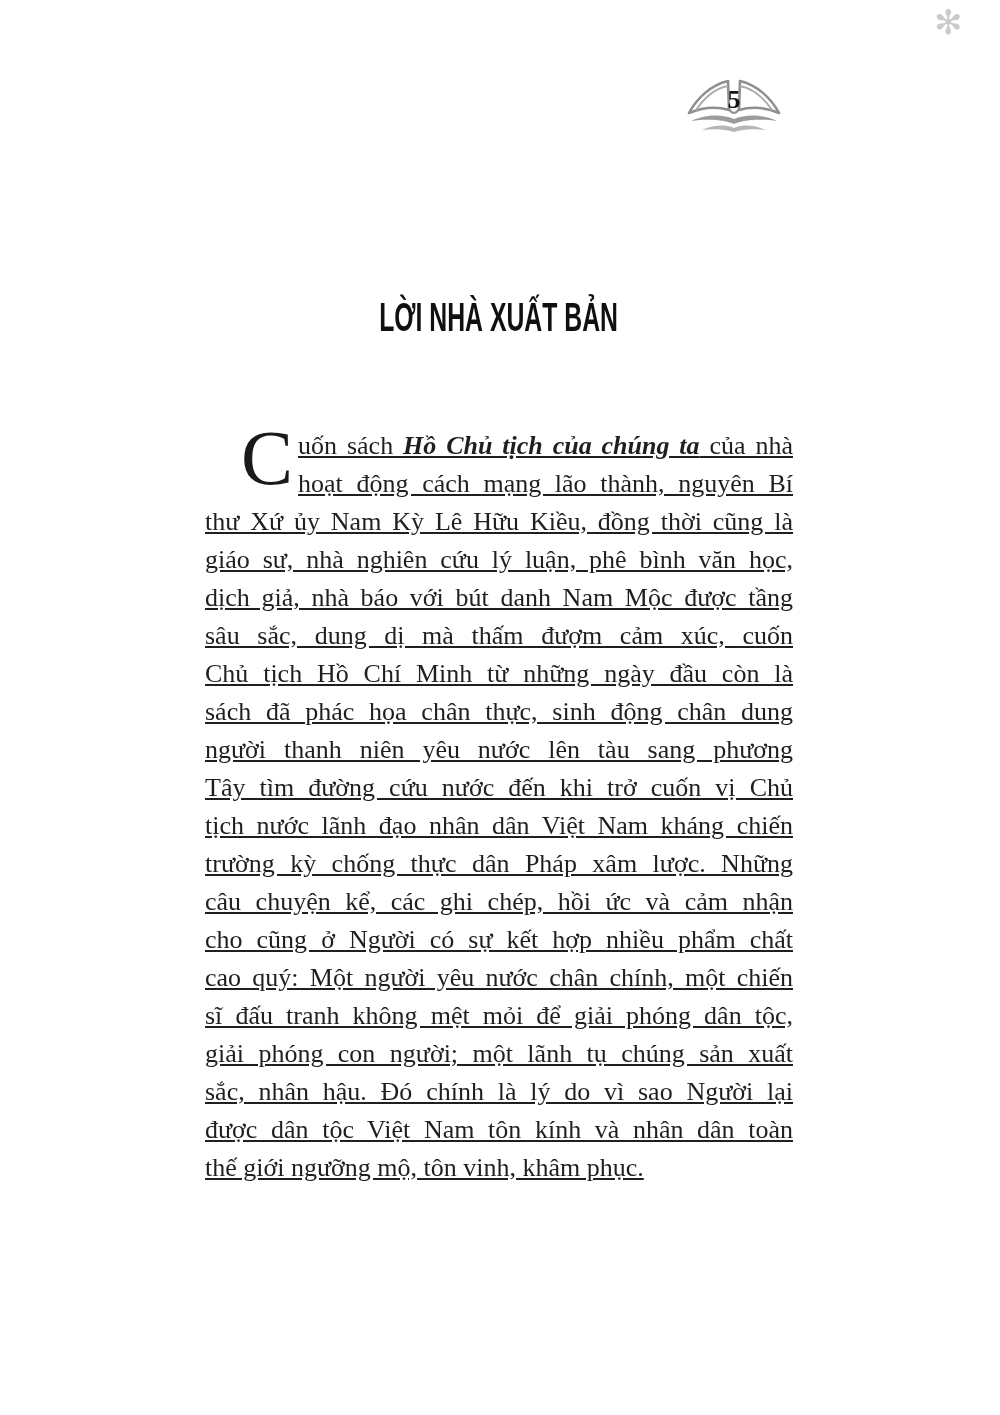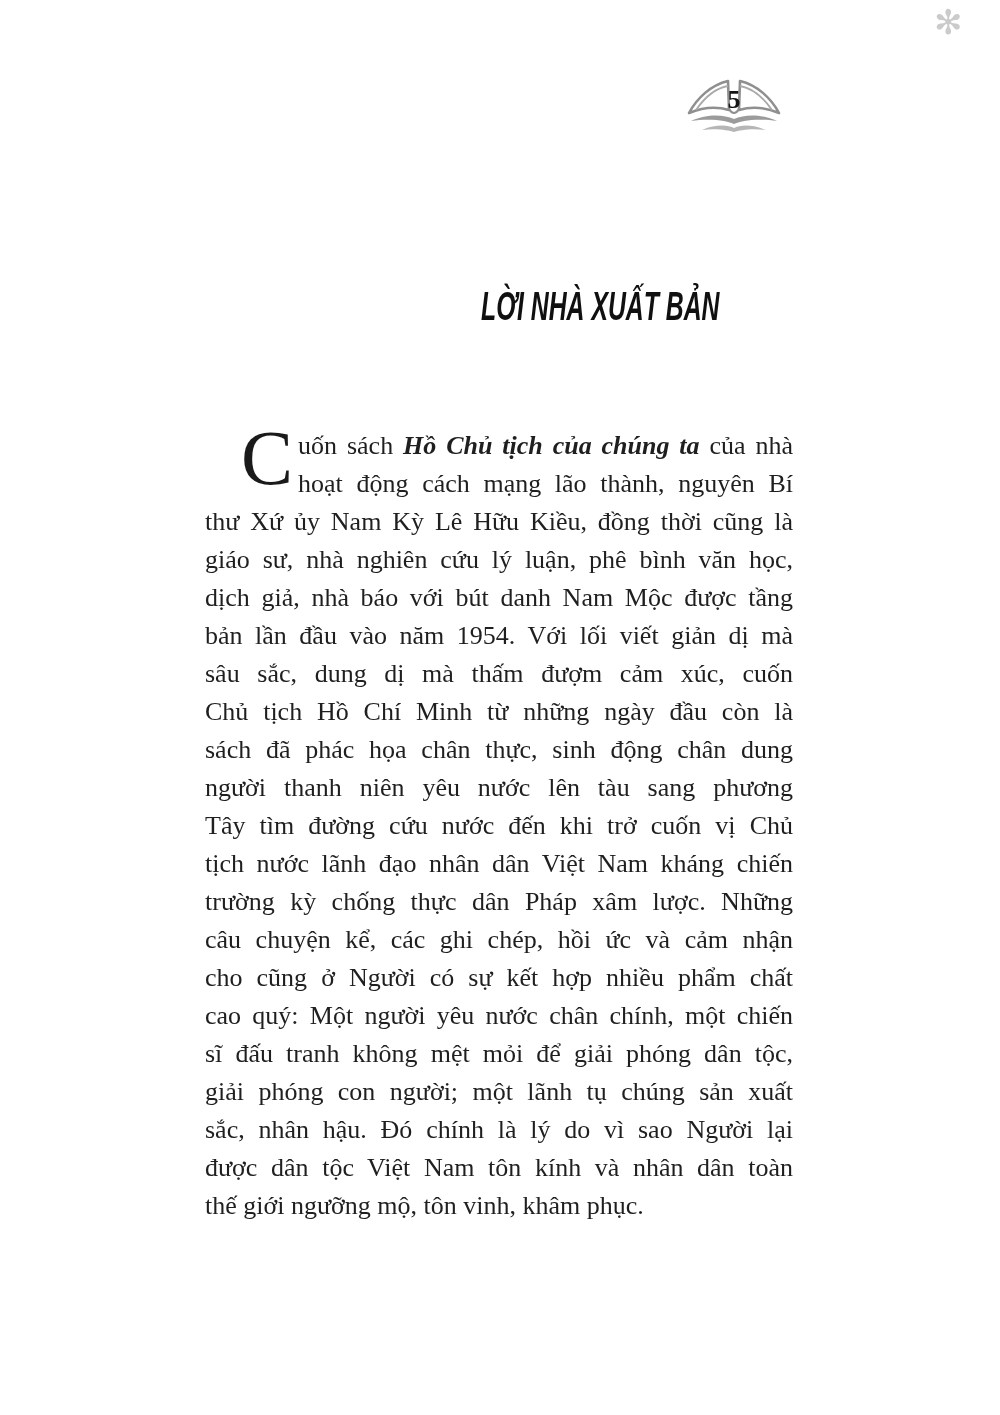--- a/index.html
+++ b/index.html
@@ -42,25 +42,24 @@
     font-size: 26px;
     line-height: 26px;
     color: #141414;
     font-family: "Liberation Serif", "DejaVu Serif", serif;
   }
 
   
   .title-row {
     position: absolute;
     left: 205px;
-    top: 284px;
+    top: 295px;
     width: 588px;
-    text-align: right;
+    text-align: center;
     white-space: nowrap;
-    font-style: italic;
   }
   .title-inner {
     display: inline-block;
     font-family: "Liberation Sans", "DejaVu Sans", sans-serif;
     font-weight: bold;
     font-size: 40px;
     line-height: 44px;
     color: #101010;
     letter-spacing: 0px;
     transform: scaleX(0.62);
@@ -83,20 +82,21 @@
     line-height: 62px;
     margin: 0 5px 0 36px;
     color: #1a1a1a;
   }
   .bline {
     height: 38px;
     line-height: 38px;
     text-align: justify;
     text-align-last: justify;
     white-space: nowrap;
+    text-decoration: underline;
   }
   .bline.last { text-align-last: left; }
   .book-title-italic { font-weight: bold; font-style: italic; }
 </style>
 </head>
 <body>
 
 <div class="page">
 
   <div class="corner-ornament">✻</div>
@@ -125,21 +125,20 @@
   </div>
 
   <div class="body-col">
     <div class="dropcap">C</div>
     <div class="bline"><span>uốn sách </span><span class="book-title-italic">Hồ Chủ tịch của chúng ta</span><span> của nhà</span></div>
     <div>
         <div class="bline">hoạt động cách mạng lão thành, nguyên Bí</div>
         <div class="bline">thư Xứ ủy Nam Kỳ Lê Hữu Kiều, đồng thời cũng là</div>
         <div class="bline">giáo sư, nhà nghiên cứu lý luận, phê bình văn học,</div>
         <div class="bline">dịch giả, nhà báo với bút danh Nam Mộc được tầng</div>
-        <div class="bline">bản lần đầu vào năm 1954. Với lối viết giản dị mà</div>
         <div class="bline">sâu sắc, dung dị mà thấm đượm cảm xúc, cuốn</div>
         <div class="bline">Chủ tịch Hồ Chí Minh từ những ngày đầu còn là</div>
         <div class="bline">sách đã phác họa chân thực, sinh động chân dung</div>
         <div class="bline">người thanh niên yêu nước lên tàu sang phương</div>
         <div class="bline">Tây tìm đường cứu nước đến khi trở cuốn vị Chủ</div>
         <div class="bline">tịch nước lãnh đạo nhân dân Việt Nam kháng chiến</div>
         <div class="bline">trường kỳ chống thực dân Pháp xâm lược. Những</div>
         <div class="bline">câu chuyện kể, các ghi chép, hồi ức và cảm nhận</div>
         <div class="bline">cho cũng ở Người có sự kết hợp nhiều phẩm chất</div>
         <div class="bline">cao quý: Một người yêu nước chân chính, một chiến</div>

